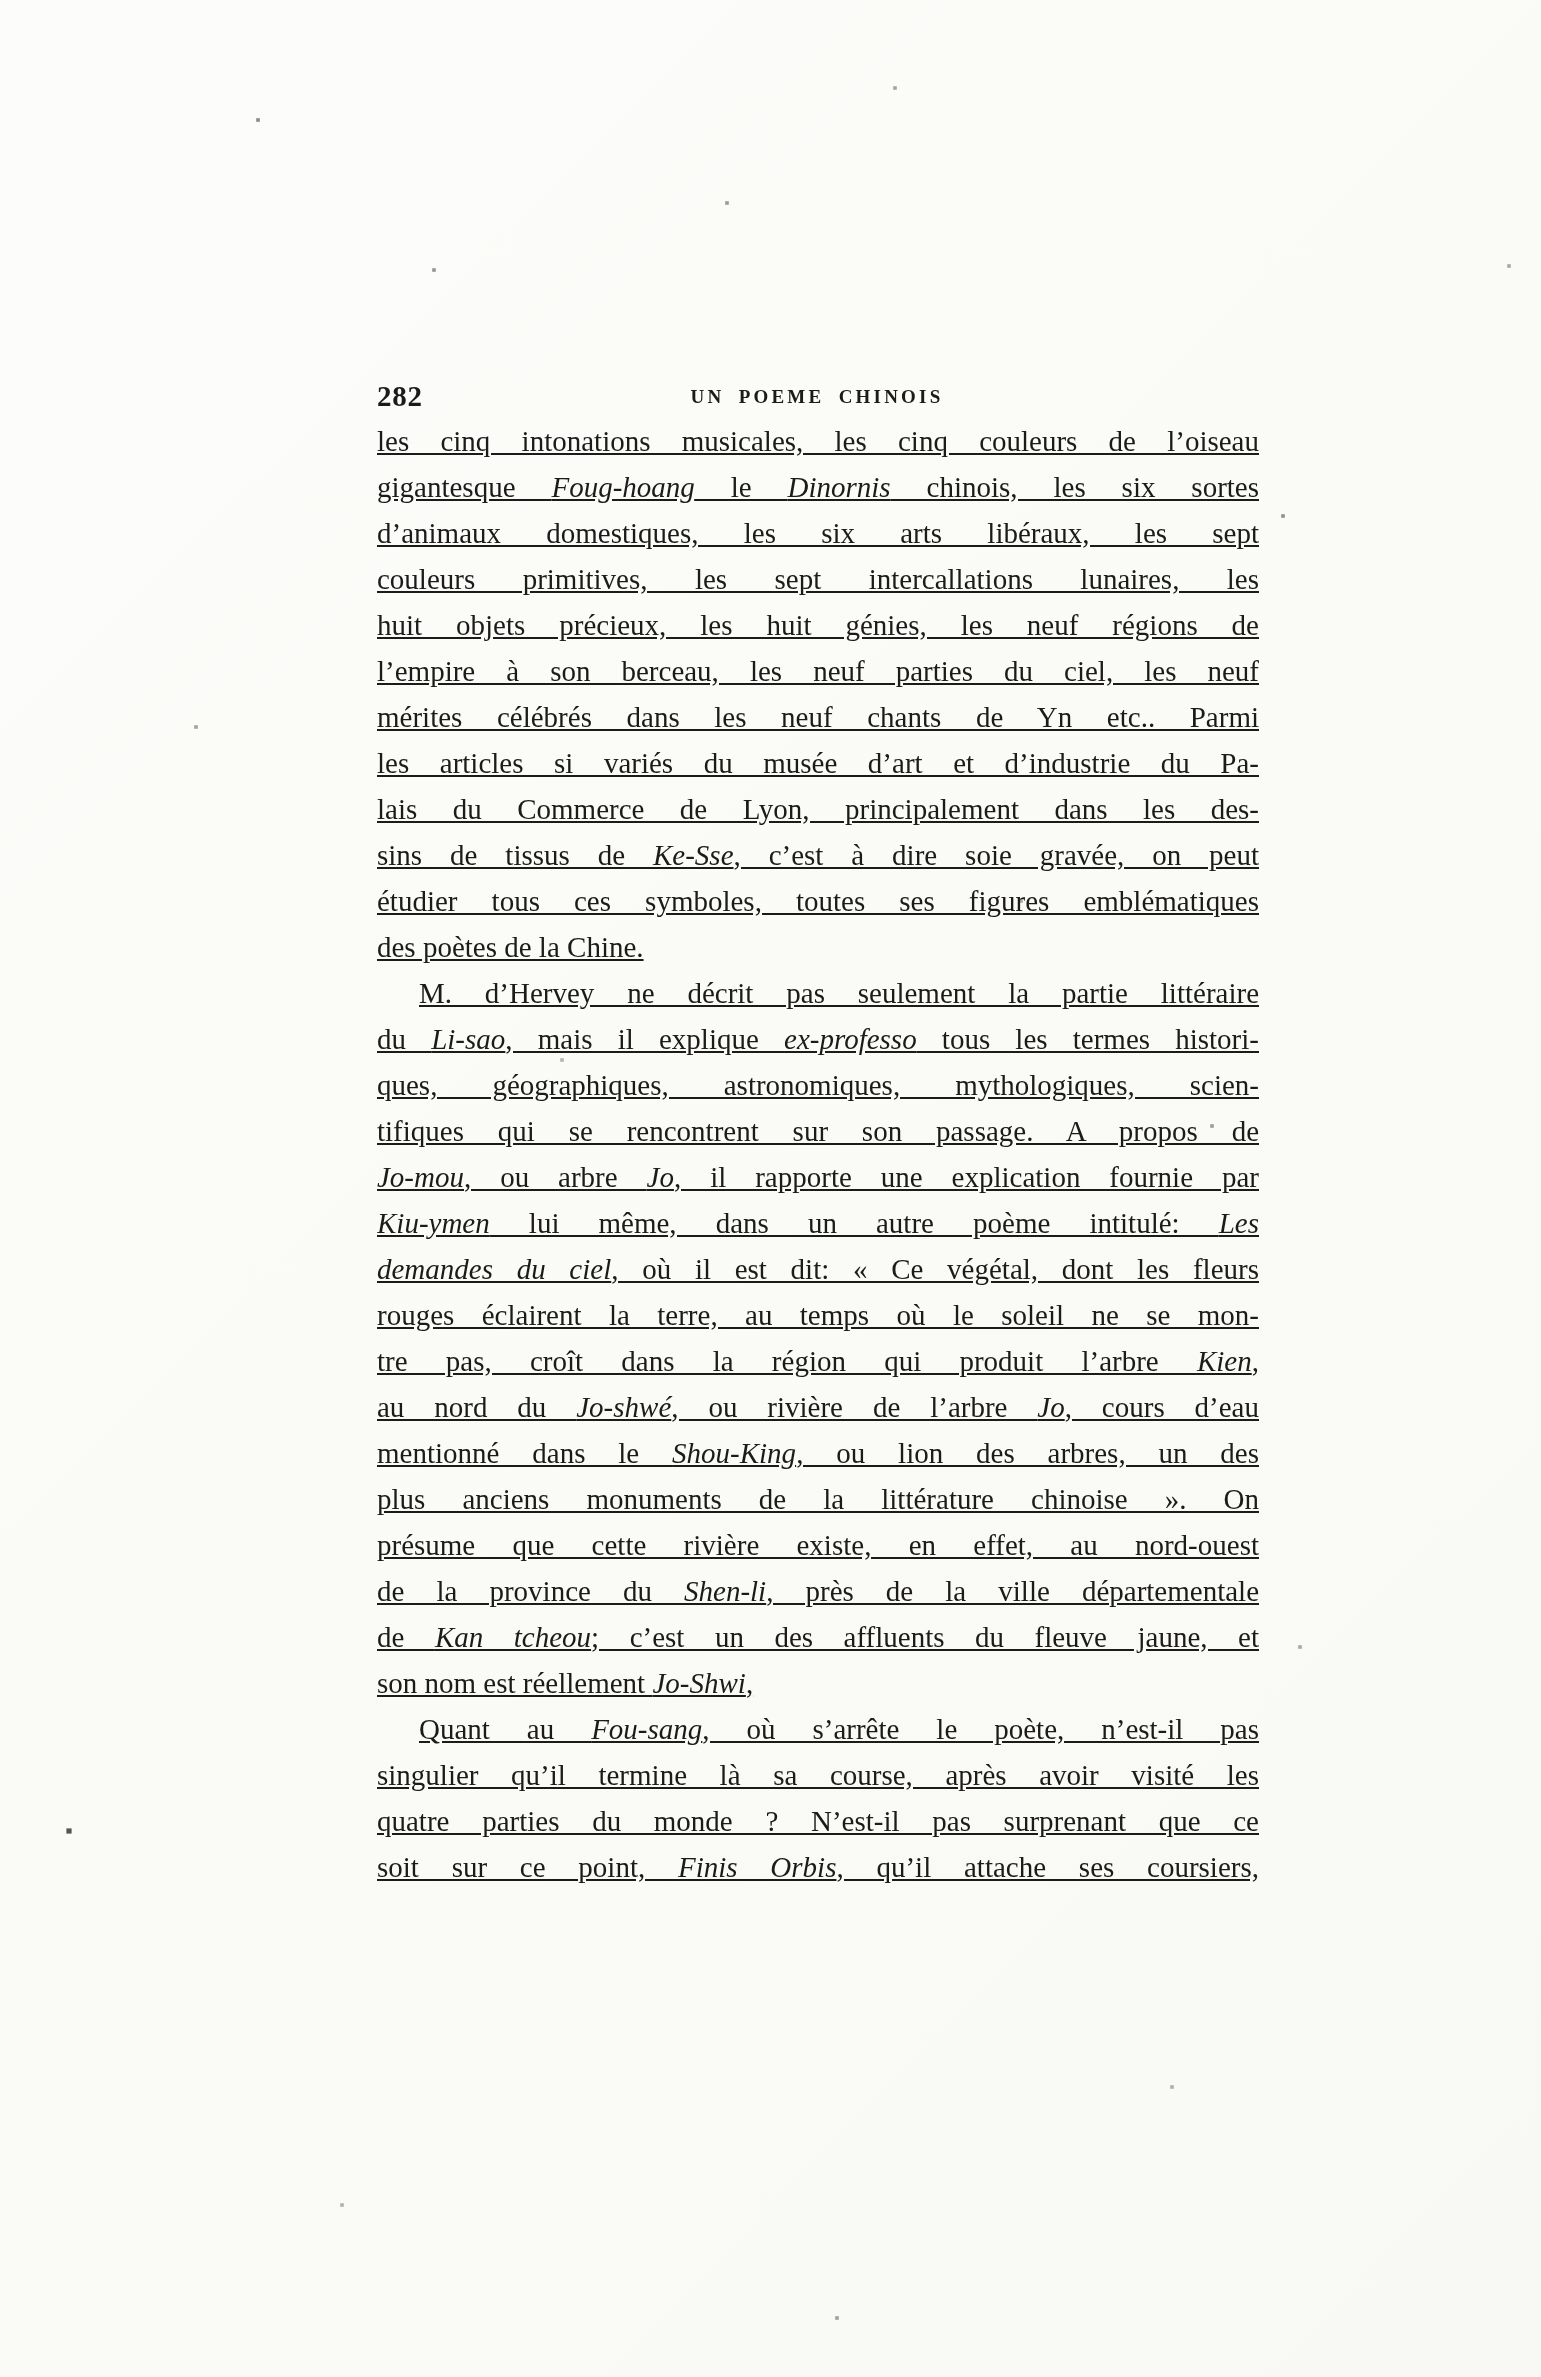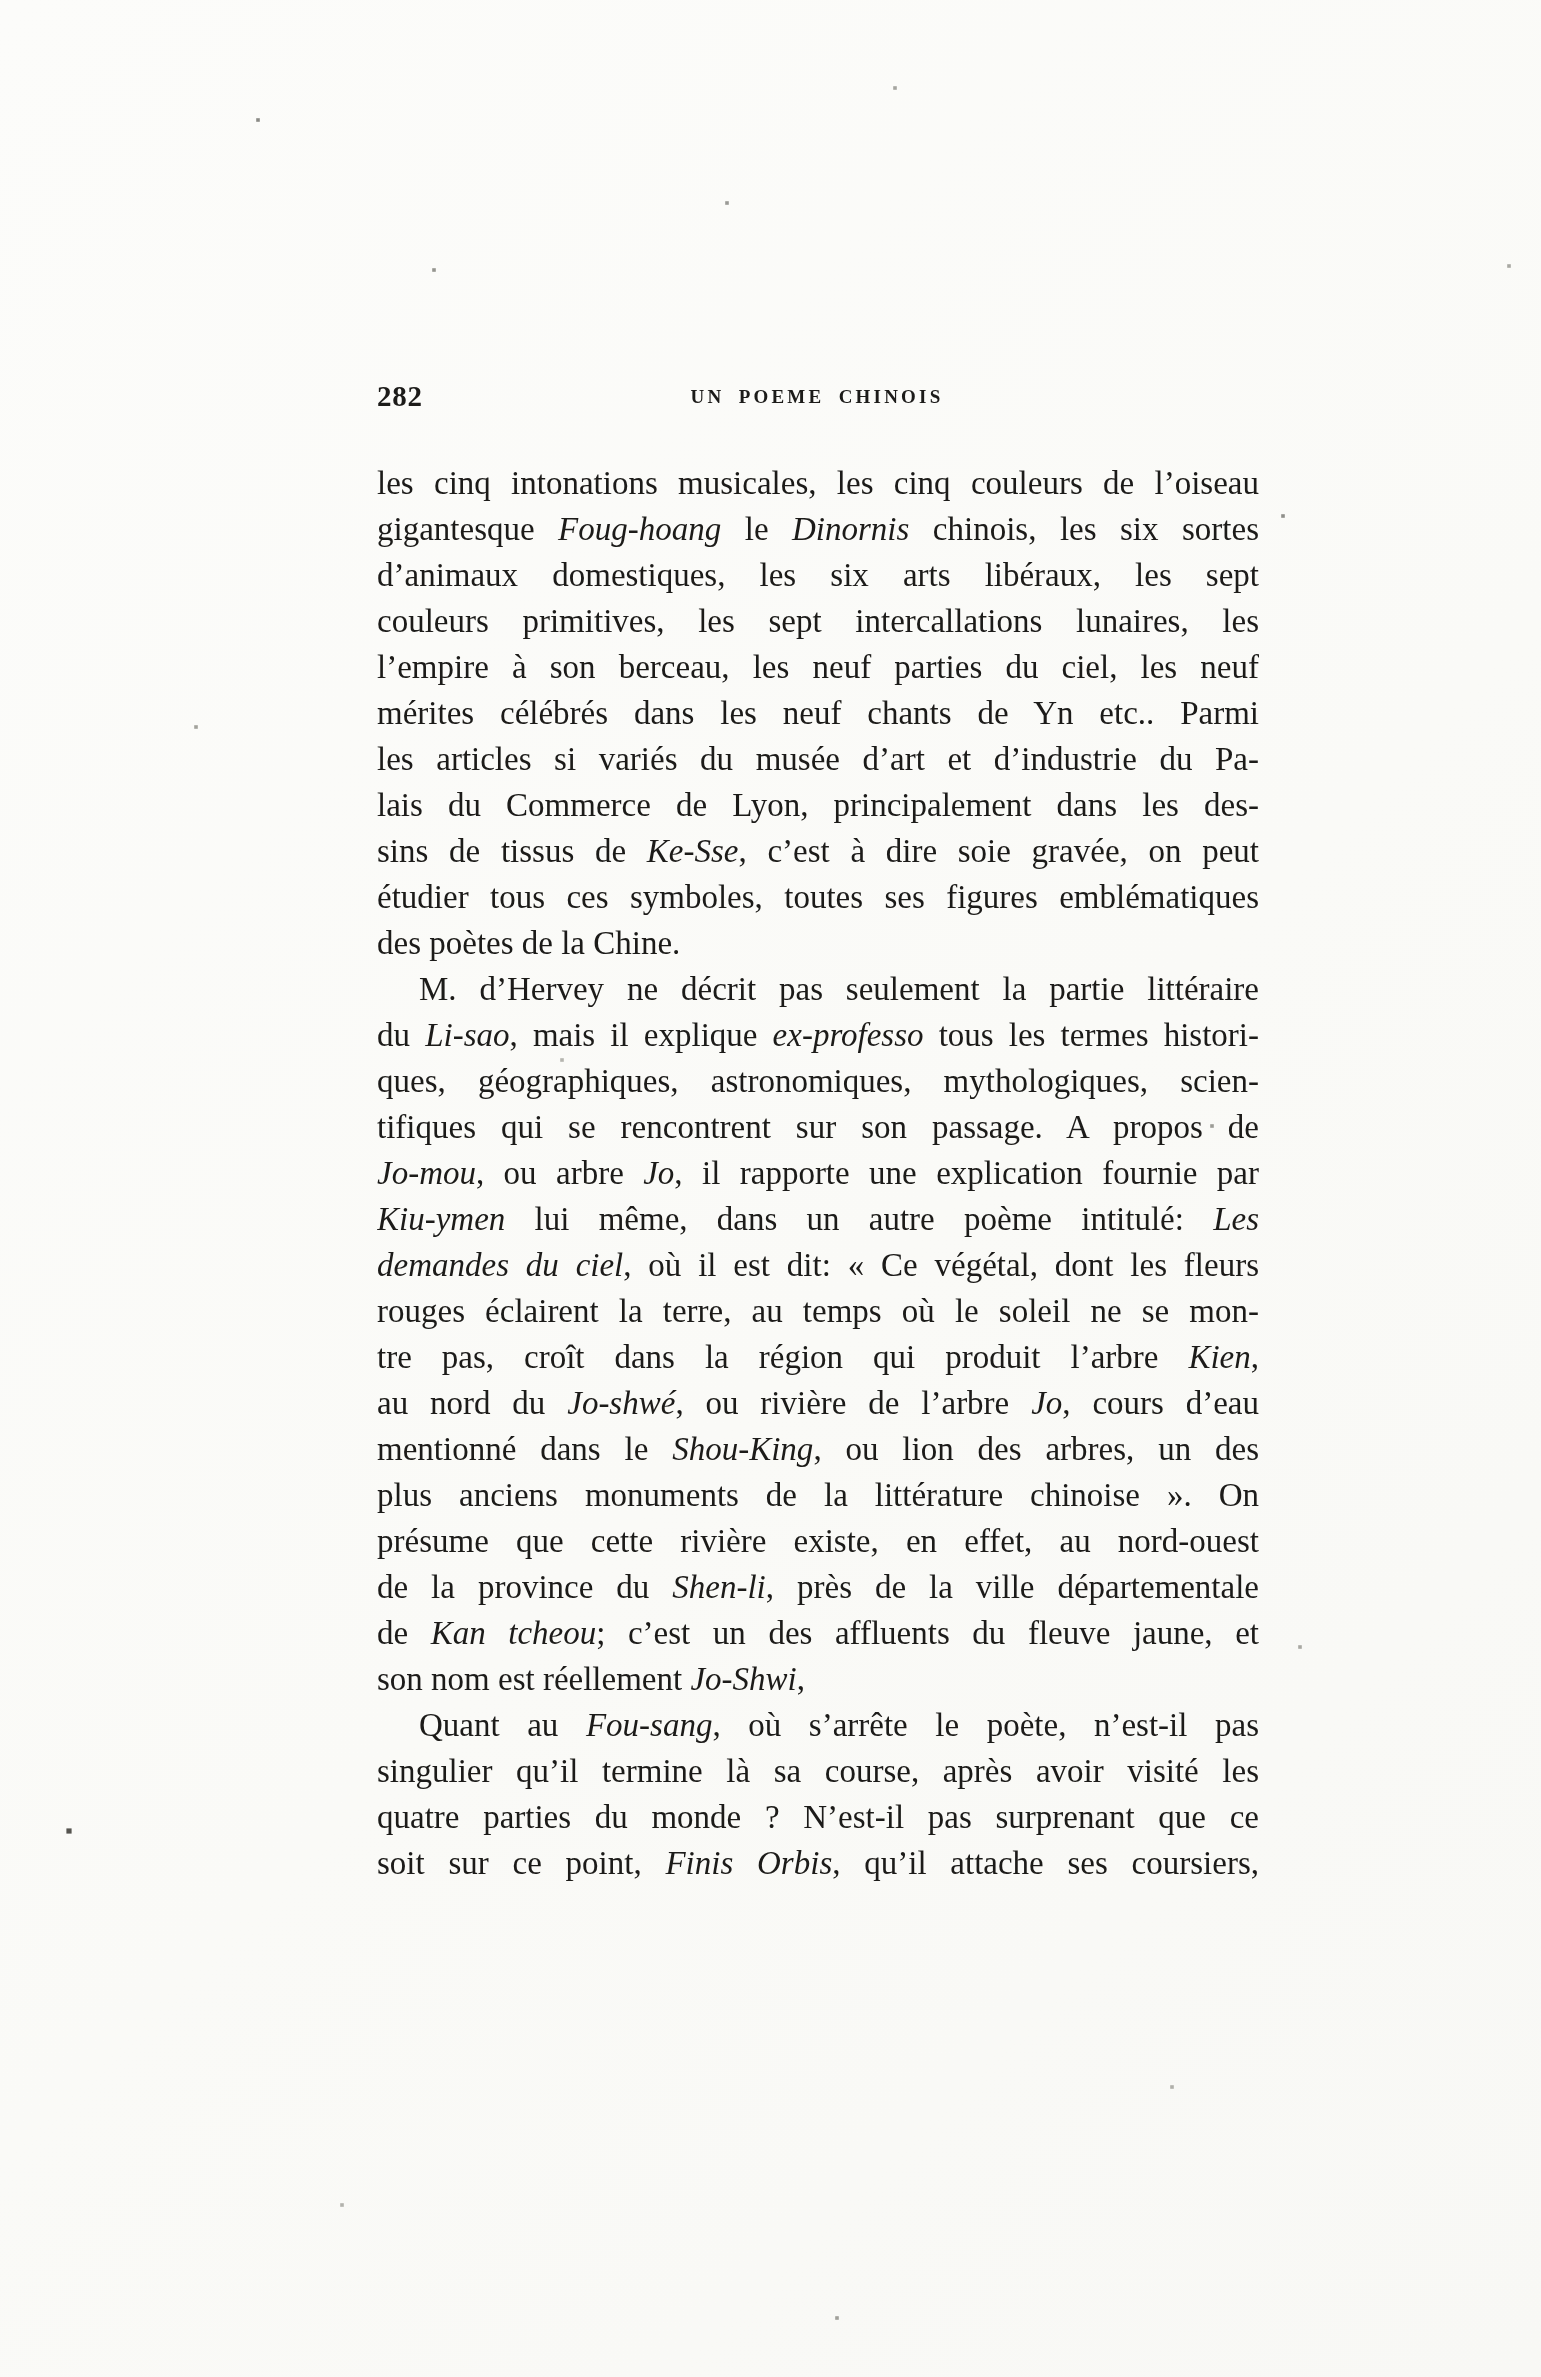--- a/index.html
+++ b/index.html
@@ -32,24 +32,25 @@
   .running-title {
     flex: 1;
     text-align: center;
     font-size: 19px;
     letter-spacing: 3.2px;
     word-spacing: 6.4px;
     padding-right: 48px;
   }
   .text-block {
     position: absolute;
-    top: 460px;
+    top: 418px;
     left: 377px;
     width: 882px;
-    font-size: 33px;
+    font-size: 29px;
+    text-decoration: underline;
   }
   .line {
     height: 46px;
     line-height: 46px;
     text-align: justify;
     text-align-last: justify;
     overflow: hidden;
   }
   .line.last {
     text-align-last: left;
@@ -94,20 +95,21 @@
   <div class="page-header">
     <span class="page-number">282</span>
     <span class="running-title">UN POEME CHINOIS</span>
   </div>
 
   <div class="text-block">
       <div class="line"><span>les cinq intonations musicales, les cinq couleurs de l’oiseau</span></div>
       <div class="line"><span>gigantesque </span><span class="it">Foug-hoang</span><span> le </span><span class="it">Dinornis</span><span> chinois, les six sortes</span></div>
       <div class="line"><span>d’animaux domestiques, les six arts libéraux, les sept</span></div>
       <div class="line"><span>couleurs primitives, les sept intercallations lunaires, les</span></div>
+      <div class="line"><span>huit objets précieux, les huit génies, les neuf régions de</span></div>
       <div class="line"><span>l’empire à son berceau, les neuf parties du ciel, les neuf</span></div>
       <div class="line"><span>mérites célébrés dans les neuf chants de Yn etc.. Parmi</span></div>
       <div class="line"><span>les articles si variés du musée d’art et d’industrie du Pa-</span></div>
       <div class="line"><span>lais du Commerce de Lyon, principalement dans les des-</span></div>
       <div class="line"><span>sins de tissus de </span><span class="it">Ke-Sse</span><span>, c’est à dire soie gravée, on peut</span></div>
       <div class="line"><span>étudier tous ces symboles, toutes ses figures emblématiques</span></div>
       <div class="line last"><span>des poètes de la Chine.</span></div>
       <div class="line indent"><span>M. d’Hervey ne décrit pas seulement la partie littéraire</span></div>
       <div class="line"><span>du </span><span class="it">Li-sao</span><span>, mais il explique </span><span class="it">ex-professo</span><span> tous les termes histori-</span></div>
       <div class="line"><span>ques, géographiques, astronomiques, mythologiques, scien-</span></div>

